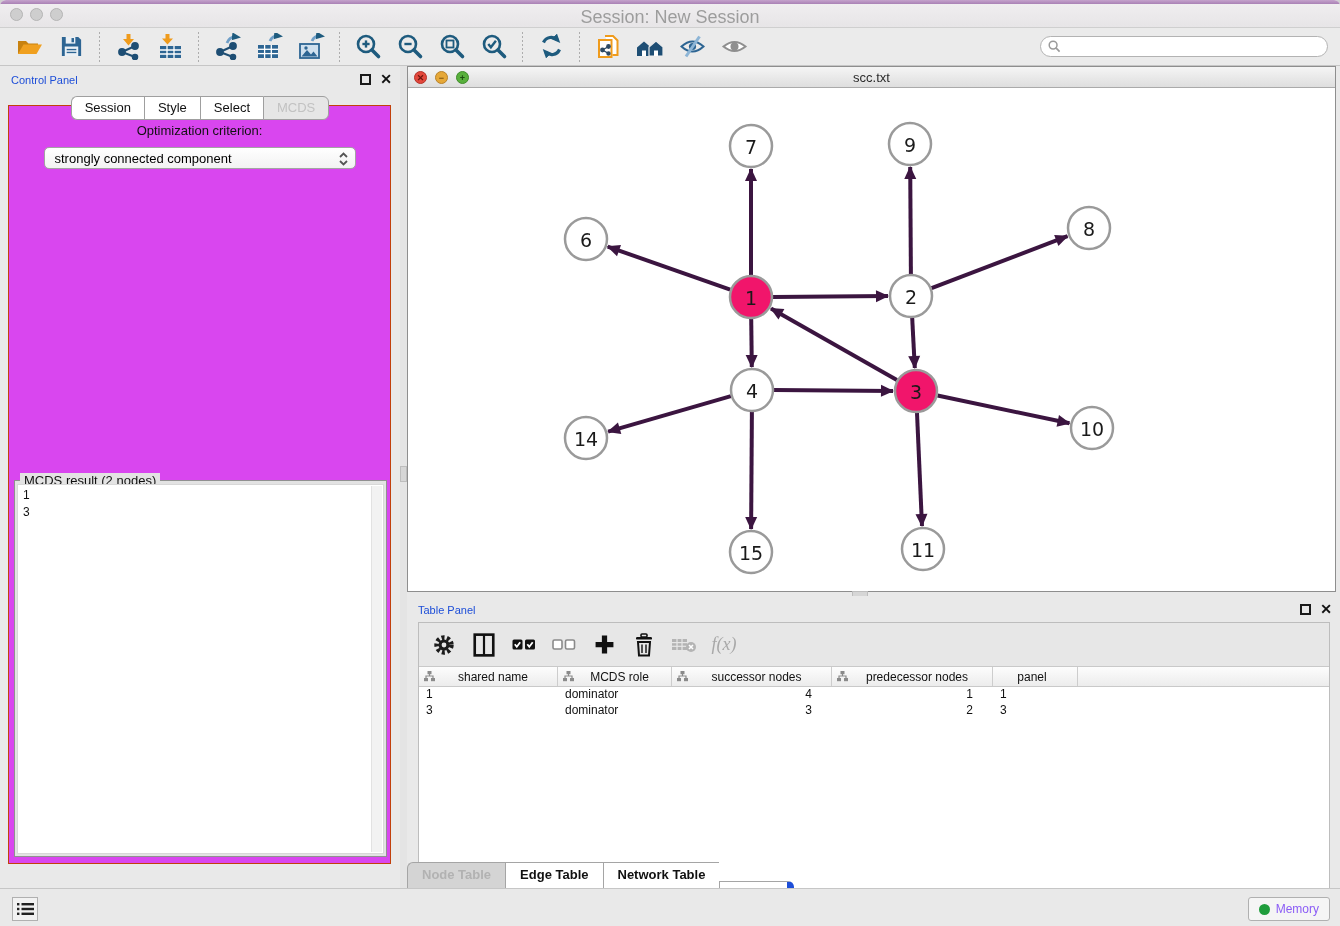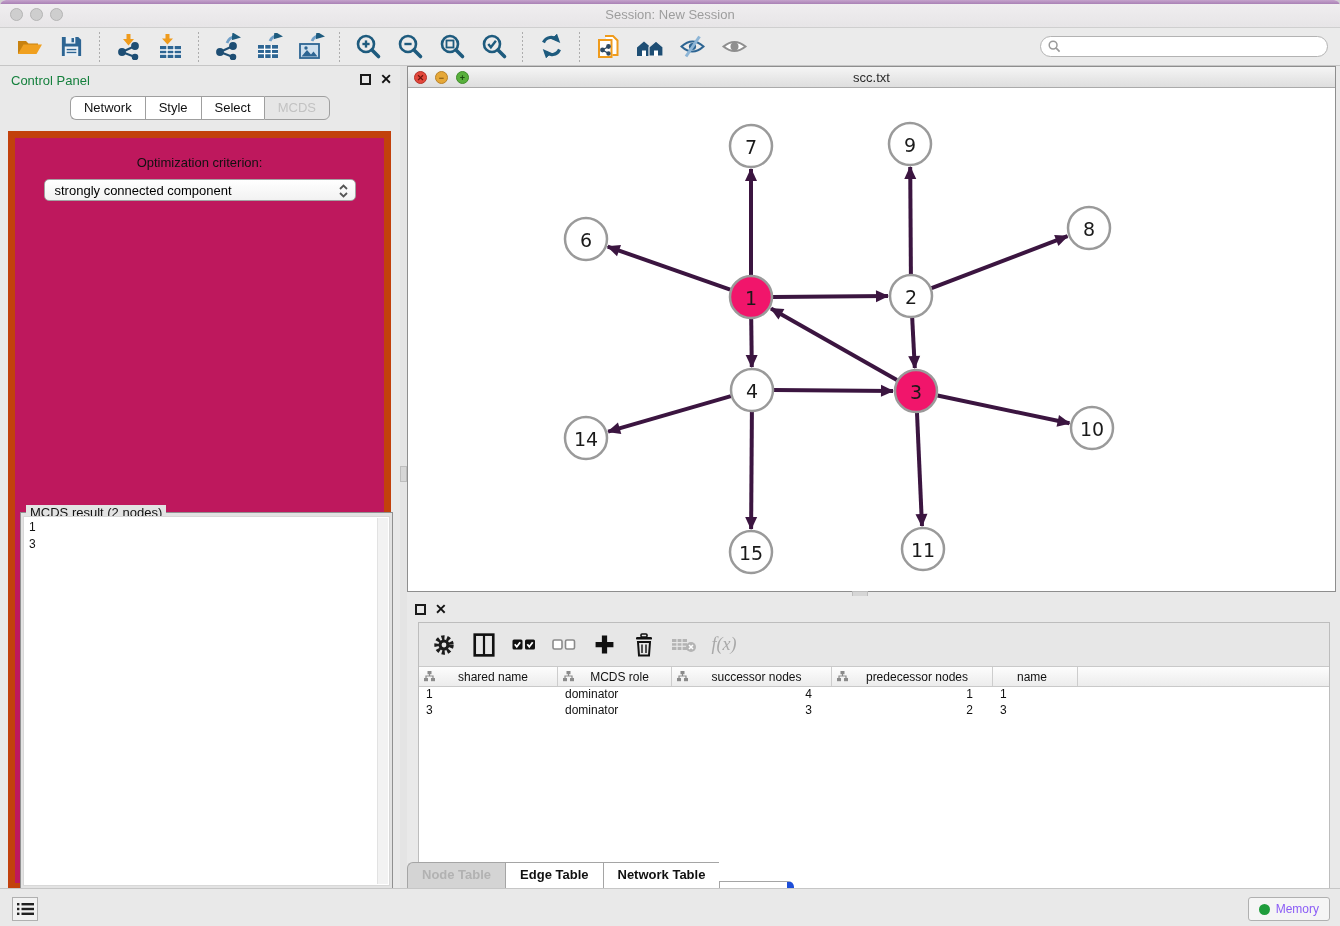--- a/index.html
+++ b/index.html
@@ -6,43 +6,43 @@
   html,body { width:1340px; height:926px; }
   body { font-family: "Liberation Sans", sans-serif; background:#d0d0d0; }
   .app { position:relative; width:1340px; height:926px; background:#e9e9e9; overflow:hidden; border-radius:6px 6px 0 0; }
 
   
   .titlebar { position:absolute; left:0; top:0; width:1340px; height:28px;
     background:linear-gradient(#f1eff1,#e7e5e7); border-bottom:1px solid #cfcfcf; border-radius:6px 6px 0 0; }
   .top-strip { position:absolute; left:0; top:0; width:100%; height:4px; background:linear-gradient(#c5a3cc,#a981b5); border-radius:6px 6px 0 0; }
   .traffic { position:absolute; left:10px; top:8px; display:flex; gap:7px; }
   .tl { width:13px; height:13px; border-radius:50%; background:#cecece; border:1px solid #b5b5b5; }
-  .win-title { position:absolute; left:0; top:7px; width:100%; text-align:center; font-size:13px; color:#9d9d9d; }
+  .win-title { position:absolute; left:0; top:7px; width:100%; text-align:center; font-size:18px; color:#9d9d9d; }
 
   
   .toolbar { position:absolute; left:0; top:28px; width:1340px; height:38px; background:#ebebeb;
     border-bottom:1px solid #c6c6c6; display:flex; align-items:center; padding-left:8px; }
   .tb-btn { width:32px; height:32px; border:none; background:none; display:flex; align-items:center; justify-content:center; margin:0 5px; padding:0; cursor:default; }
   .tb-sep { width:1px; height:30px; margin:0 7px; background-image:linear-gradient(#adadad 40%, transparent 40%); background-size:1px 4px; }
   .searchbox { margin-left:auto; margin-right:12px; width:288px; height:21px; background:#fff; border:1px solid #b3b3b3;
     border-radius:11px; display:flex; align-items:center; padding-left:7px; }
   .searchbox input { border:none; outline:none; flex:1; height:17px; font-size:12px; background:transparent; margin-left:4px; }
 
   
   .control-panel { position:absolute; left:0; top:66px; width:400px; height:822px; background:#e9e9e9; }
   .panel-head { height:26px; display:flex; align-items:center; padding:0 8px; }
-  .panel-head .ptitle { font-size:13px; color:#15803d; flex:1; padding-left:3px; padding-top:2px; }
+  .panel-head .ptitle { font-size:11px; color:#1d4ed8; flex:1; padding-left:3px; padding-top:2px; }
   .float-ic { width:11px; height:11px; border:2px solid #1b1b1b; margin-right:9px; }
   .close-ic { font-size:14px; font-weight:bold; color:#111; line-height:11px; }
   .cp-tabs { display:flex; justify-content:center; margin-top:4px; position:relative; z-index:2; }
   .tab { font-size:13px; padding:3px 13px 4px; background:#fff; border:1px solid #9f9f9f; border-right:none; color:#111; }
   .tab:first-child { border-radius:6px 0 0 6px; }
   .tab:last-child { border-right:1px solid #9f9f9f; border-radius:0 6px 6px 0; }
   .tab.sel { background:#e6e6e6; color:#c2c2c2; }
-  .cp-box { position:absolute; left:8px; top:65px; width:383px; height:759px; background:#be185d; border:7px solid #c2410c; }
+  .cp-box { position:absolute; left:8px; top:39px; width:383px; height:759px; background:#d946ef; border:1px solid #c2410c; }
   .opt-label { text-align:center; margin-top:17px; font-size:13px; color:#111; }
   .select { width:312px; height:22px; margin:9px auto 0; background:linear-gradient(#ffffff,#f2f2f2); border:1px solid #a3a3a3;
     border-radius:5px; display:flex; align-items:center; font-size:13px; padding-left:10px; position:relative; }
   .select .chev { position:absolute; right:6px; top:3px; }
   .btn-row { display:flex; justify-content:center; gap:15px; margin-top:11px; }
   .pbtn { font-size:13px; padding:3px 15px 4px; background:linear-gradient(#ffffff,#f0f0f0); border:1px solid #a5a5a5; border-radius:5px; color:#111; }
   .groupbox { position:absolute; left:5px; top:374px; width:373px; height:377px; border:1px solid #909090; background:#e3e3e3; }
   .groupbox .legend { position:absolute; top:-8px; left:5px; background:#e3e3e3; padding:0 4px; font-size:13px; color:#111; }
   .groupbox .resultarea { position:absolute; left:2px; right:2px; top:3px; bottom:2px; background:#fff; border:1px solid #d8d8d8; }
   .result-text { font-size:12px; line-height:17px; padding:2px 0 0 5px; white-space:pre-line; color:#111; }
@@ -281,21 +281,21 @@
     </div>
   </div>
 
   <div class="control-panel">
     <div class="panel-head">
       <span class="ptitle">Control Panel</span>
       <span class="float-ic"></span>
       <span class="close-ic">✕</span>
     </div>
     <div class="cp-tabs">
-      <span class="tab">Network</span>
+      <span class="tab">Session</span>
       <span class="tab">Style</span>
       <span class="tab">Select</span>
       <span class="tab sel">MCDS</span>
     </div>
     <div class="cp-box">
       <div class="opt-label">Optimization criterion:</div>
       <div class="select">
         <span>strongly connected component</span>
         <span class="chev">
           <svg width="11" height="16" viewBox="0 0 11 16">
@@ -370,20 +370,21 @@
         <circle cx="343" cy="464" r="21" fill="#FFFFFF" stroke="#9A9A9A" stroke-width="2.5"></circle>
         <text x="343" y="465" text-anchor="middle" dominant-baseline="central" font-size="19" font-family="&quot;DejaVu Sans&quot;, sans-serif" fill="#1A1A1A">15</text>
         <circle cx="515" cy="461" r="21" fill="#FFFFFF" stroke="#9A9A9A" stroke-width="2.5"></circle>
         <text x="515" y="462" text-anchor="middle" dominant-baseline="central" font-size="19" font-family="&quot;DejaVu Sans&quot;, sans-serif" fill="#1A1A1A">11</text>
       </svg>
   </div>
   <div class="h-grip"></div>
 
   <div class="table-panel">
     <div class="panel-head">
+      <span class="ptitle">Table Panel</span>
       <span class="float-ic"></span>
       <span class="close-ic">✕</span>
     </div>
     <div class="tp-box">
       <div class="tp-toolbar">
         <button class="tp-tbtn">
           <svg width="24" height="24" viewBox="0 0 26 26">
             <circle cx="13" cy="13" r="8" fill="none" stroke="#1c1c1c" stroke-width="5" stroke-dasharray="3.2 2.6"></circle>
             <circle cx="13" cy="13" r="6" fill="#1c1c1c"></circle>
             <circle cx="13" cy="13" r="2.6" fill="#e7e7e7"></circle>
@@ -470,21 +471,21 @@
         <div class="th" style="width:161px">
           <svg width="11" height="11" viewBox="0 0 11 11">
               <rect x="3.5" y="0" width="4" height="3.2" fill="#8b8b8b"></rect>
               <path d="M5.5 3 v2 M2 7 V5 h7 v2" fill="none" stroke="#8b8b8b" stroke-width="1.2"></path>
               <rect x="0" y="7" width="4" height="3.2" fill="#8b8b8b"></rect>
               <rect x="7" y="7" width="4" height="3.2" fill="#8b8b8b"></rect>
             </svg>
           <span class="lbl">predecessor nodes</span>
         </div>
         <div class="th" style="width:85px">
-          <span class="lbl">name</span>
+          <span class="lbl">panel</span>
         </div>
       </div>
 
       <div class="trow">
         <div class="td al" style="width:139px">1</div>
         <div class="td al" style="width:114px">dominator</div>
         <div class="td ar" style="width:160px">4</div>
         <div class="td ar" style="width:161px">1</div>
         <div class="td al" style="width:85px">1</div>
       </div>

